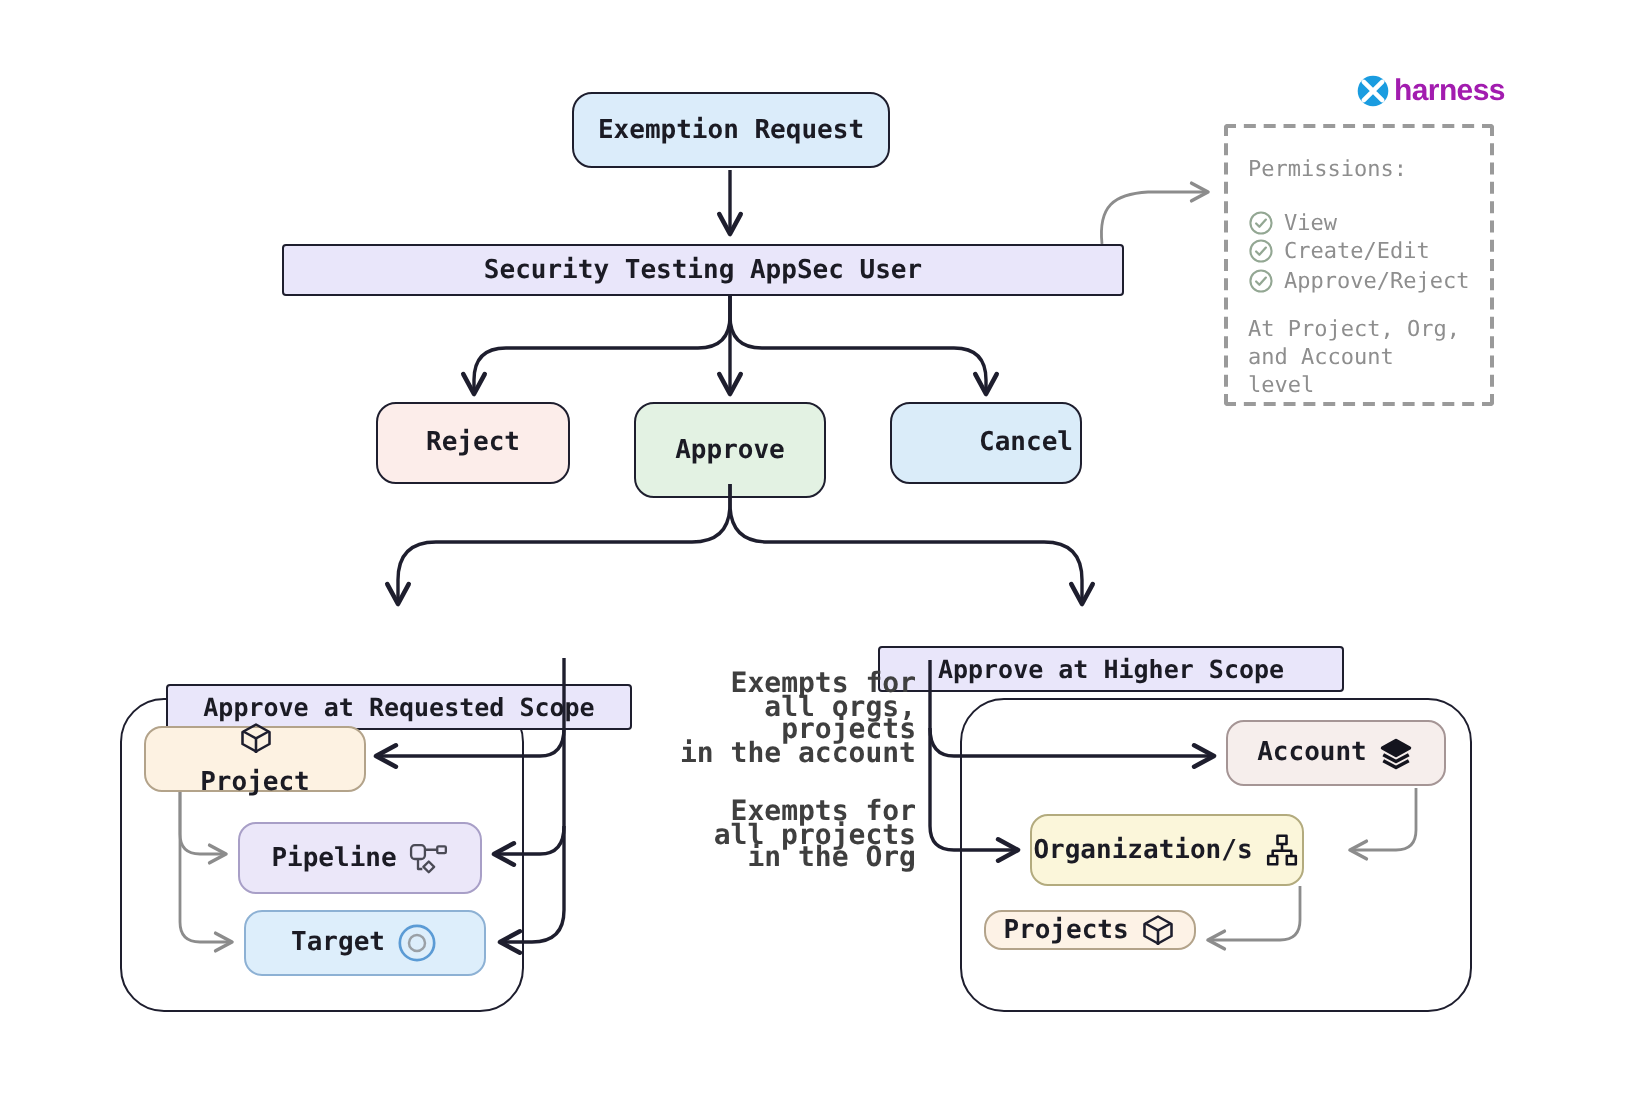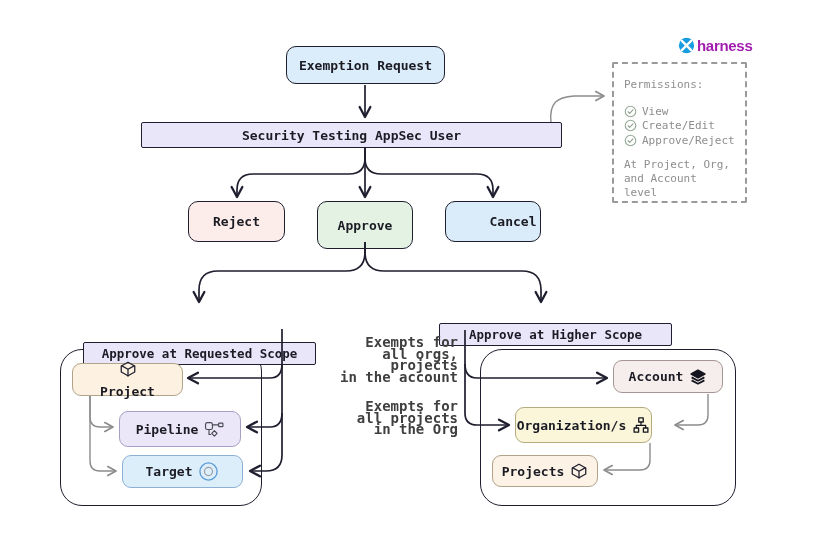--- a/index.html
+++ b/index.html
@@ -114,21 +114,21 @@
     <span class="icon">
       <svg width="18" height="18" viewBox="0 0 24 24" fill="none" stroke="#14141e" stroke-width="1.7" stroke-linejoin="round">
           <rect x="9" y="2.5" width="6" height="5.5"></rect>
           <rect x="2.8" y="16" width="6" height="5.5"></rect>
           <rect x="15.2" y="16" width="6" height="5.5"></rect>
           <path d="M12 8v4.5M5.8 16v-3.5h12.4V16M12 12.5v0"></path>
         </svg>
     </span>
   </div>
 
-  <div class="node soft" style="left:492px;top:455px;width:106px;height:32px;background:var(--projects_fill,#fdf2e6);border-color:var(--projects_border,#b3a38a);">
+  <div class="node soft" style="left:492px;top:455px;width:106px;height:20px;background:var(--projects_fill,#fdf2e6);border-color:var(--projects_border,#b3a38a);">
     <span>Projects</span>
     <span class="icon">
       <svg width="18" height="18" viewBox="0 0 24 24" fill="none" stroke="#1e1e2e" stroke-width="1.7" stroke-linejoin="round">
           <path d="M21 16V8l-9-5-9 5v8l9 5 9-5z"></path>
           <path d="M3.3 7.5 12 12.3l8.7-4.8"></path>
           <path d="M12 22V12.3"></path>
         </svg>
     </span>
   </div>
 

